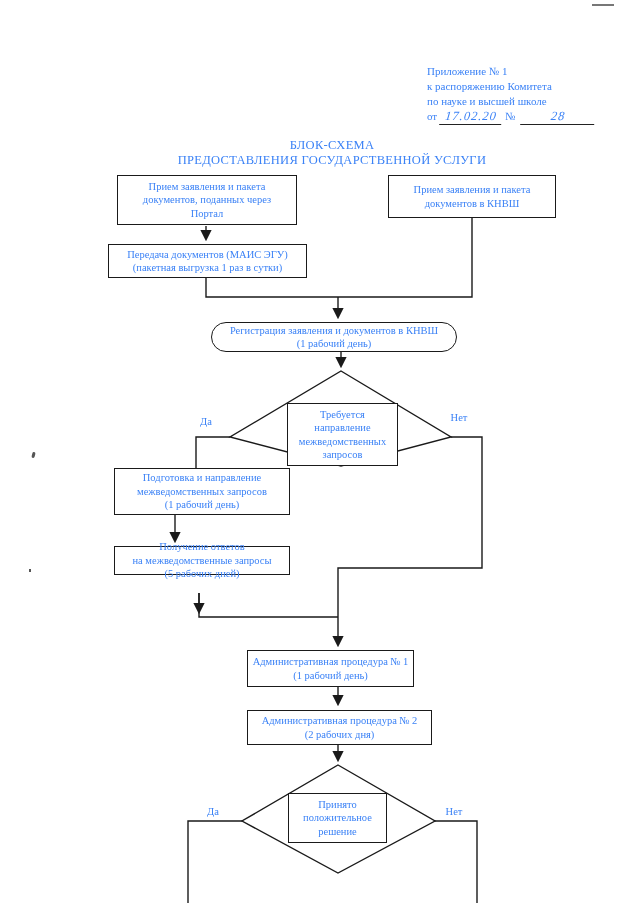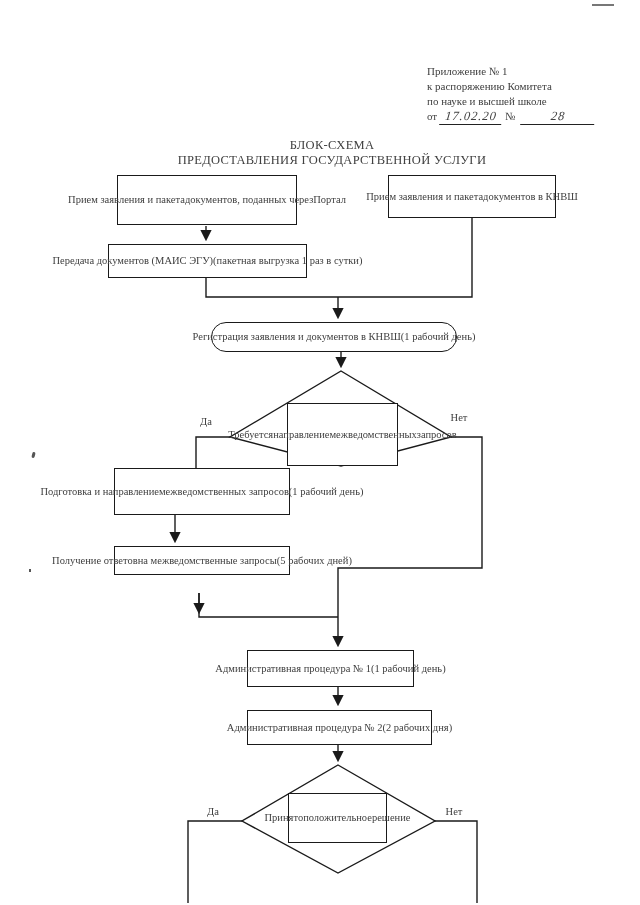--- a/index.html
+++ b/index.html
@@ -1,20 +1,20 @@
 <!DOCTYPE html>
 <html><head>
 <meta charset="utf-8">
 <style>
   html,body{margin:0;padding:0;background:#fff;}
   .page{position:relative;width:640px;height:905px;background:#ffffff;overflow:hidden;
-        font-family:"Liberation Serif", serif;color:#404040;}
+        font-family:"Liberation Serif", serif;color:#3b82f6;}
   .svg-layer{position:absolute;left:0;top:0;z-index:1;}
   .fbox{position:absolute;z-index:2;background:#ffffff;border:1.6px solid #1a1a1a;
-        display:flex;align-items:center;justify-content:center;
+        display:flex;flex-direction:column;align-items:center;justify-content:center;
         text-align:center;font-size:10.5px;line-height:13.5px;box-sizing:border-box;}
   .fbox span{display:block;white-space:nowrap;}
   .dlabel{position:absolute;z-index:3;font-size:10.5px;text-align:center;}
   .annex{position:absolute;left:427px;top:64px;z-index:2;font-size:11px;line-height:15px;}
   .annex .row{white-space:nowrap;}
   .hand{display:inline-block;font-style:italic;font-size:12.5px;letter-spacing:1px;
         border-bottom:1px solid #222;text-align:center;transform:skewX(-6deg);}
   .hand-date{width:62px;margin-left:3px;}
   .hand-num{width:74px;margin-left:6px;}
   .title{position:absolute;left:25px;top:138px;width:614px;z-index:2;text-align:center;

